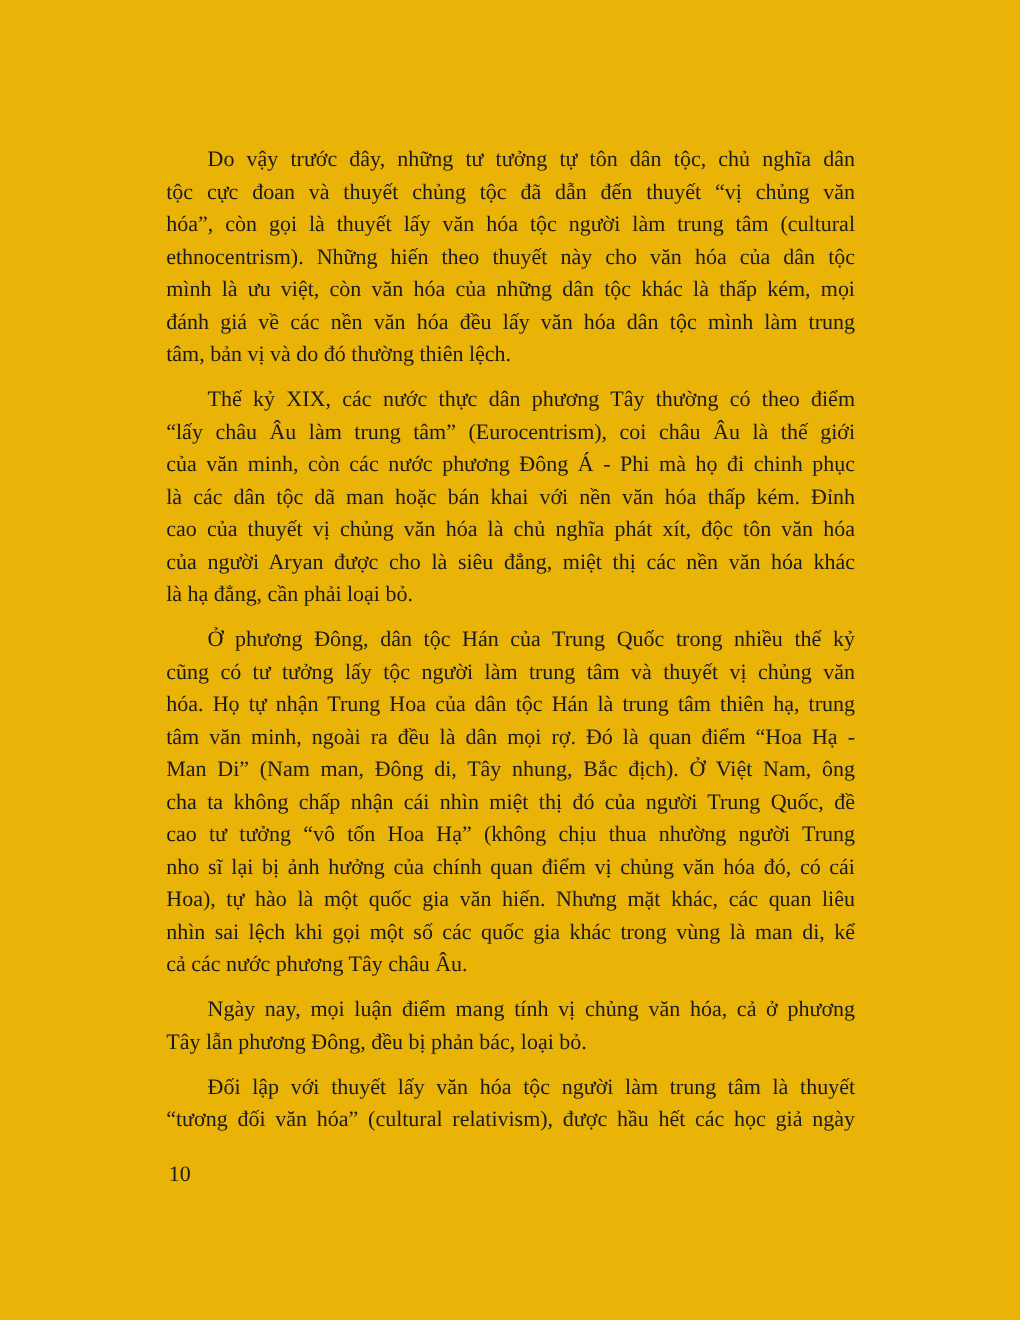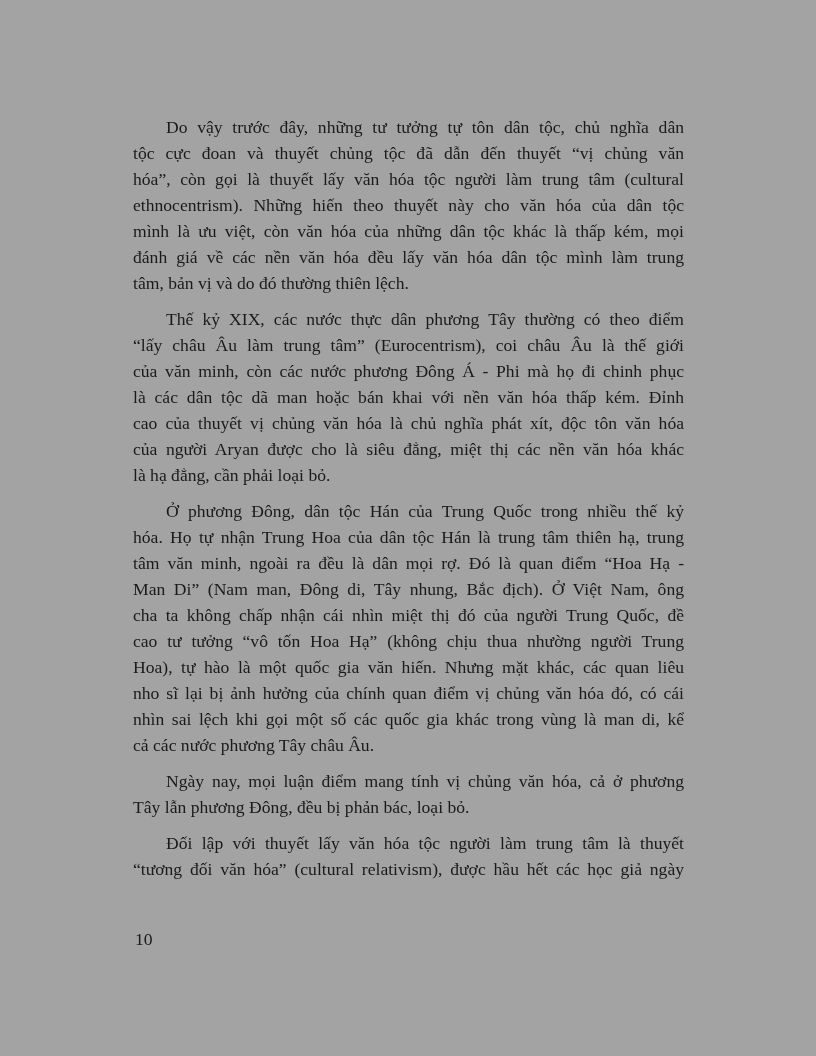--- a/index.html
+++ b/index.html
@@ -13,21 +13,21 @@
       position: relative;
       overflow: hidden;
       font-family: "Liberation Serif", "DejaVu Serif", serif;
       color: #1a1a1a;
     }
     .page {
       position: absolute;
       left: 0; top: 0;
       width: 816px;
       height: 1056px;
-      background: #a3a3a3;
+      background: #eab308;
     }
     .text-block {
       position: absolute;
       left: 133px;
       top: 114px;
       width: 551px;
     }
     .para {
       margin: 0 0 10px 0;
     }
@@ -77,27 +77,28 @@
       <span class="line">“lấy châu Âu làm trung tâm” (Eurocentrism), coi châu Âu là thế giới</span>
       <span class="line">của văn minh, còn các nước phương Đông Á - Phi mà họ đi chinh phục</span>
       <span class="line">là các dân tộc dã man hoặc bán khai với nền văn hóa thấp kém. Đỉnh</span>
       <span class="line">cao của thuyết vị chủng văn hóa là chủ nghĩa phát xít, độc tôn văn hóa</span>
       <span class="line">của người Aryan được cho là siêu đẳng, miệt thị các nền văn hóa khác</span>
       <span class="line last">là hạ đẳng, cần phải loại bỏ.</span>
     </p>
 
     <p class="para">
       <span class="line indent">Ở phương Đông, dân tộc Hán của Trung Quốc trong nhiều thế kỷ</span>
+      <span class="line">cũng có tư tưởng lấy tộc người làm trung tâm và thuyết vị chủng văn</span>
       <span class="line">hóa. Họ tự nhận Trung Hoa của dân tộc Hán là trung tâm thiên hạ, trung</span>
       <span class="line">tâm văn minh, ngoài ra đều là dân mọi rợ. Đó là quan điểm “Hoa Hạ -</span>
       <span class="line">Man Di” (Nam man, Đông di, Tây nhung, Bắc địch). Ở Việt Nam, ông</span>
       <span class="line">cha ta không chấp nhận cái nhìn miệt thị đó của người Trung Quốc, đề</span>
       <span class="line">cao tư tưởng “vô tốn Hoa Hạ” (không chịu thua nhường người Trung</span>
+      <span class="line">nho sĩ lại bị ảnh hưởng của chính quan điểm vị chủng văn hóa đó, có cái</span>
       <span class="line">Hoa), tự hào là một quốc gia văn hiến. Nhưng mặt khác, các quan liêu</span>
-      <span class="line">nho sĩ lại bị ảnh hưởng của chính quan điểm vị chủng văn hóa đó, có cái</span>
       <span class="line">nhìn sai lệch khi gọi một số các quốc gia khác trong vùng là man di, kể</span>
       <span class="line last">cả các nước phương Tây châu Âu.</span>
     </p>
 
     <p class="para">
       <span class="line indent">Ngày nay, mọi luận điểm mang tính vị chủng văn hóa, cả ở phương</span>
       <span class="line last">Tây lẫn phương Đông, đều bị phản bác, loại bỏ.</span>
     </p>
 
     <p class="para">

